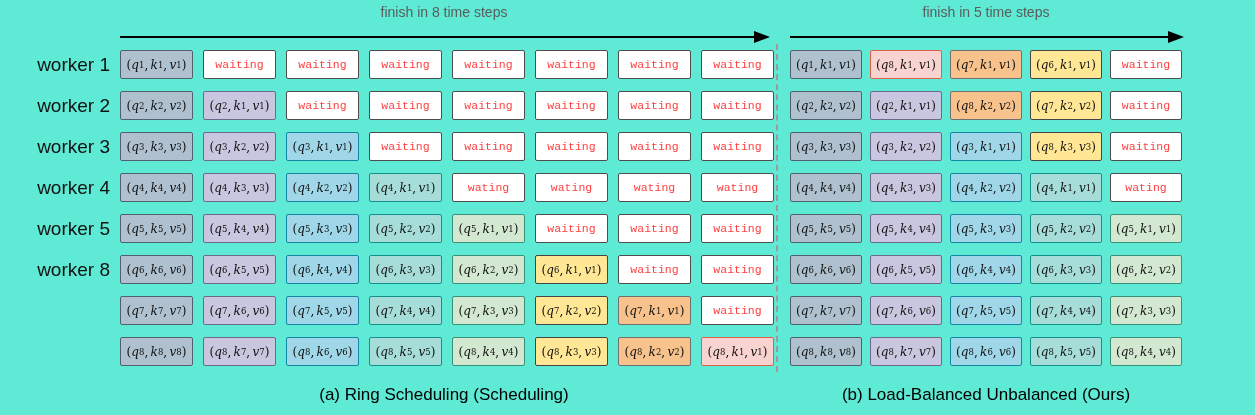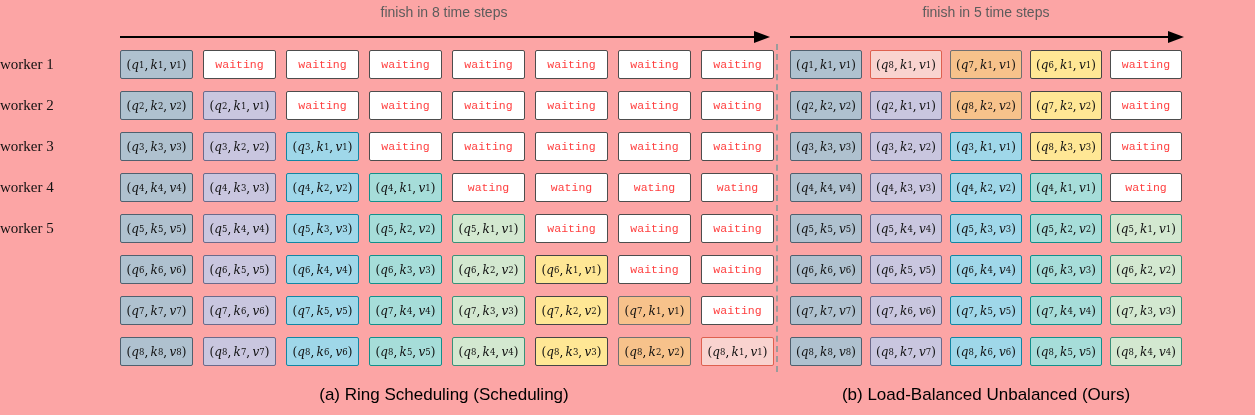--- a/index.html
+++ b/index.html
@@ -1,28 +1,28 @@
 <!DOCTYPE html>
 <html><head>
 <meta charset="utf-8">
 <style>
   html,body{margin:0;padding:0;background:#fff;}
-  #figure{position:relative;width:1255px;height:415px;background:#fca5a5;overflow:hidden;
+  #figure{position:relative;width:1255px;height:415px;background:#5eead4;overflow:hidden;
           font-family:"Liberation Sans",sans-serif;}
 
   .arrow-label{position:absolute;top:4px;font-size:14px;color:#5c5c5c;text-align:center;}
   #arrow-label-a{left:120px;width:648px;}
   #arrow-label-b{left:790px;width:392px;}
   .arrow-svg{position:absolute;top:30px;height:14px;}
   #arrow-a{left:120px;width:650px;}
   #arrow-b{left:790px;width:394px;}
 
   #worker-labels{position:absolute;left:0;top:50px;width:110px;}
-  .worker-label{height:29px;margin-bottom:12px;line-height:29px;
-                font-size:15px;color:#111;font-family:Liberation Serif, serif;}
+  .worker-label{height:29px;margin-bottom:12px;line-height:29px;text-align:right;
+                font-size:19px;color:#111;}
 
   .grid{position:absolute;top:50px;display:grid;grid-auto-rows:29px;}
   #panel-a-grid{left:120px;grid-template-columns:repeat(8,73px);gap:12px 10px;}
   #panel-b-grid{left:790px;grid-template-columns:repeat(5,72px);gap:12px 8px;}
 
   .cell{display:flex;align-items:center;justify-content:center;border:1.5px solid #4d4d4d;
         border-radius:2px;background:#fff;box-sizing:border-box;white-space:nowrap;}
   .cell.task{font-family:"DejaVu Serif",serif;font-size:12px;color:#101010;}
   .cell.task sub{font-size:8.5px;line-height:0;}
   .cell.wait{font-family:Liberation Mono, monospace;font-size:11.5px;}
@@ -50,20 +50,21 @@
     <line x1="0" y1="7" x2="380" y2="7" stroke="#000" stroke-width="2"></line>
     <polygon points="378,1 394,7 378,13" fill="#000"></polygon>
   </svg>
 
   <div id="worker-labels">
       <div class="worker-label">worker 1</div>
       <div class="worker-label">worker 2</div>
       <div class="worker-label">worker 3</div>
       <div class="worker-label">worker 4</div>
       <div class="worker-label">worker 5</div>
+      <div class="worker-label">worker 8</div>
     </div>
 
   <div class="grid" id="panel-a-grid">
       <div class="cell task" style="background: rgb(175, 193, 207); border-color: rgb(80, 96, 110);">(<i>q</i><sub>1</sub>, <i>k</i><sub>1</sub>, <i>v</i><sub>1</sub>)</div>
       <div class="cell wait" style="color: rgb(255, 64, 64); border-color: rgb(77, 77, 77);">waiting</div>
       <div class="cell wait" style="color: rgb(255, 64, 64); border-color: rgb(77, 77, 77);">waiting</div>
       <div class="cell wait" style="color: rgb(255, 64, 64); border-color: rgb(77, 77, 77);">waiting</div>
       <div class="cell wait" style="color: rgb(255, 64, 64); border-color: rgb(77, 77, 77);">waiting</div>
       <div class="cell wait" style="color: rgb(255, 64, 64); border-color: rgb(77, 77, 77);">waiting</div>
       <div class="cell wait" style="color: rgb(255, 64, 64); border-color: rgb(77, 77, 77);">waiting</div>

